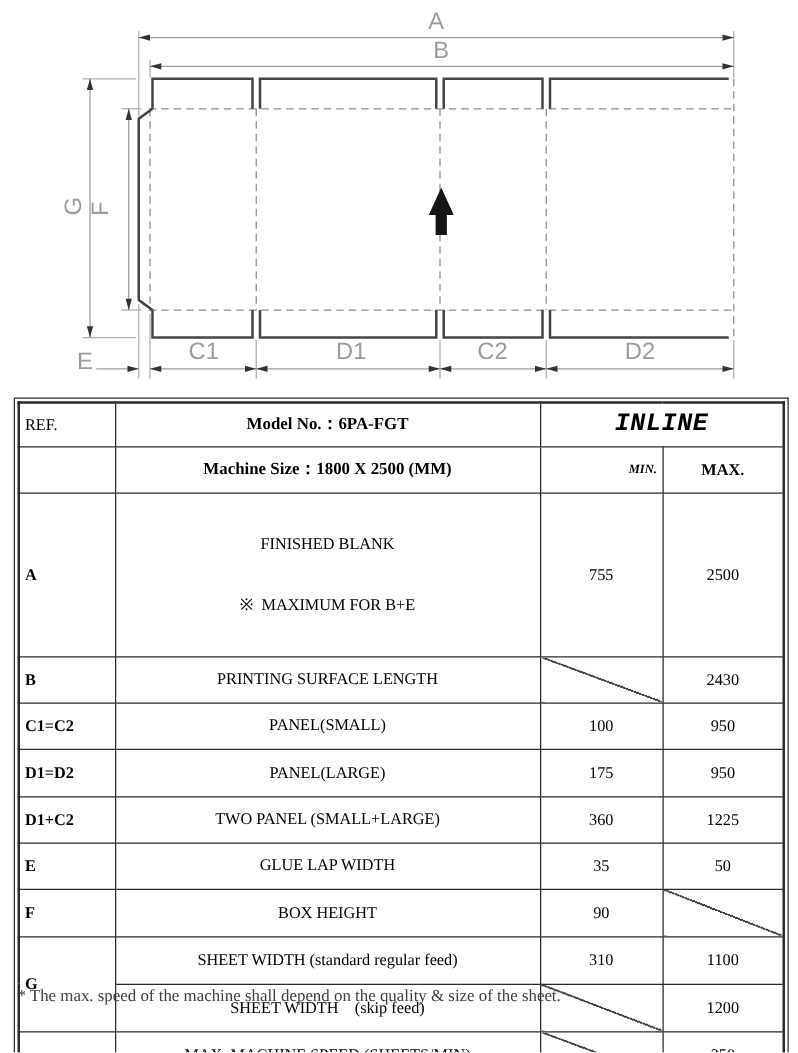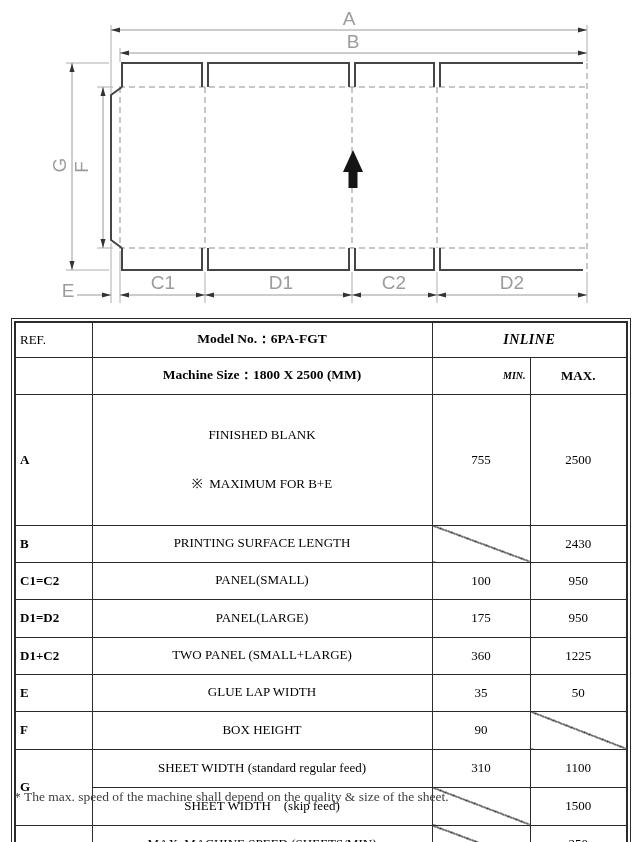--- a/index.html
+++ b/index.html
@@ -16,21 +16,21 @@
   
   .spec-wrap{position:absolute;left:11px;top:318px;width:620px;box-sizing:border-box;
              border:1px solid #2b2b2b;padding:2px;background:#fff;}
   table.spec{width:100%;border-collapse:collapse;border:2px solid #2b2b2b;
              table-layout:fixed;font-size:13px;color:#000;}
   table.spec td{border:1px solid #2b2b2b;padding:0 4px;vertical-align:middle;overflow:hidden;}
   .c-ref{text-align:left;font-weight:bold;}
   .c-desc{text-align:center;padding-left:5px;white-space:pre-wrap;line-height:1.25;}
   .c-num{text-align:center;}
   .hdr-b{font-weight:bold;font-size:13.5px;}
-  .inline-hd{font-weight:bold;font-style:italic;text-align:center;font-size:14px;letter-spacing:.5px;}
+  .inline-hd{font-weight:bold;font-style:italic;text-align:center;font-size:20px;letter-spacing:.5px;font-family:Liberation Mono, monospace;}
   .min-hd{font-weight:bold;font-style:italic;text-align:right;font-size:10px;}
   .max-hd{font-weight:bold;text-align:center;font-size:13px;}
   .slash{background-image:linear-gradient(to top right,
          transparent calc(50% - 0.7px), #3a3a3a calc(50% - 0.7px),
          #3a3a3a calc(50% + 0.7px), transparent calc(50% + 0.7px));}
 
   
   .footnotes{position:absolute;left:14px;top:787px;font-size:13.5px;line-height:20px;color:#404040;}
 </style>
 </head>
@@ -184,21 +184,21 @@
         </tr>
         <tr style="height:38px">
           <td class="c-ref" rowspan="2">G</td>
           <td class="c-desc">SHEET WIDTH (standard regular feed)</td>
           <td class="c-num">310</td>
           <td class="c-num">1100</td>
         </tr>
         <tr style="height:38px">
           <td class="c-desc">SHEET WIDTH    (skip feed)</td>
           <td class="c-num slash"></td>
-          <td class="c-num">1500</td>
+          <td class="c-num">1200</td>
         </tr>
         <tr style="height:38px">
           <td class="c-ref"></td>
           <td class="c-desc">MAX. MACHINE SPEED (SHEETS/MIN)</td>
           <td class="c-num slash"></td>
           <td class="c-num">250</td>
         </tr>
       </tbody>
     </table>
   </div>

